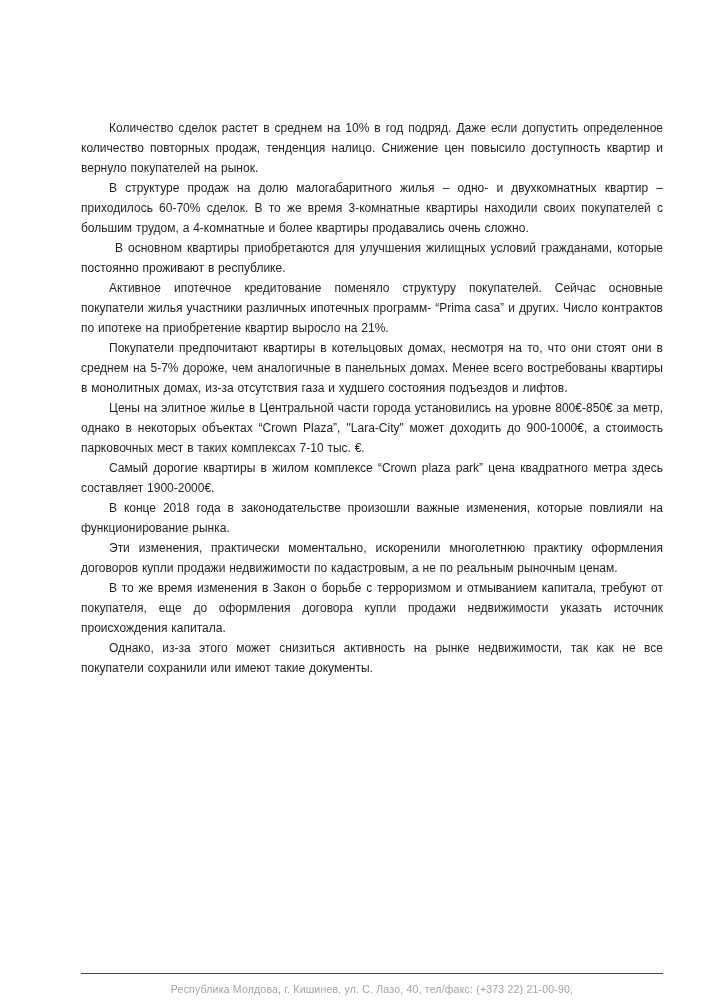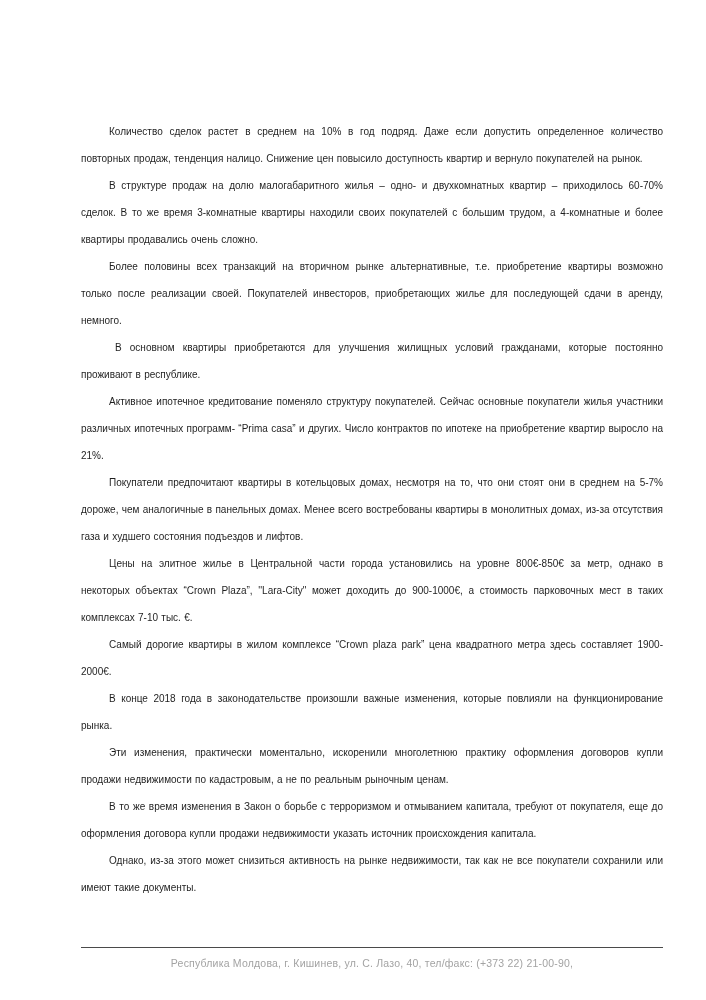--- a/index.html
+++ b/index.html
@@ -20,53 +20,52 @@
     background: #ffffff;
   }
   .content {
     position: absolute;
     left: 81px;
     top: 118px;
     width: 582px;
   }
   .para {
     margin: 0;
-    font-size: 10px;
-    line-height: 27px;
+    font-size: 12px;
+    line-height: 20px;
     text-align: justify;
     text-indent: 28px;
     color: #1f1f1f;
     word-spacing: 0.5px;
   }
   .para.indent-lg { text-indent: 34px; }
   .para.indent-sm { text-indent: 17px; }
   .footer {
     position: absolute;
     left: 81px;
-    top: 947px;
+    top: 973px;
     width: 582px;
     border-top: 1px solid #4a4a4a;
     padding-top: 5px;
     text-align: center;
   }
   .footer-address {
     font-size: 10.5px;
     color: #a3a3a3;
     letter-spacing: 0.2px;
   }
 </style>
 </head>
 <body>
 
 <div class="page">
 
   <div class="content">
     <p class="para">Количество сделок растет в среднем на 10% в год подряд. Даже если допустить определенное количество повторных продаж, тенденция налицо. Снижение цен повысило доступность квартир и вернуло покупателей на рынок.</p>
     <p class="para">В структуре продаж на долю малогабаритного жилья – одно- и двухкомнатных квартир – приходилось 60-70% сделок. В то же время 3-комнатные квартиры находили своих покупателей с большим трудом, а 4-комнатные и более квартиры продавались очень сложно.</p>
-    <p class="para">Более половины всех транзакций на вторичном рынке альтернативные, т.е. приобретение квартиры возможно только после реализации своей. Покупателей инвесторов, приобретающих жилье для последующей сдачи в аренду, немного.</p>
     <p class="para indent-lg">В основном квартиры приобретаются для улучшения жилищных условий гражданами, которые постоянно проживают в республике.</p>
     <p class="para">Активное ипотечное кредитование поменяло структуру покупателей. Сейчас основные покупатели жилья участники различных ипотечных программ- “Prima casa” и других. Число контрактов по ипотеке на приобретение квартир выросло на 21%.</p>
     <p class="para">Покупатели предпочитают квартиры в котельцовых домах, несмотря на то, что они стоят они в среднем на 5-7% дороже, чем аналогичные в панельных домах. Менее всего востребованы квартиры в монолитных домах, из-за отсутствия газа и худшего состояния подъездов и лифтов.</p>
     <p class="para">Цены на элитное жилье в Центральной части города установились на уровне 800€-850€ за метр, однако в некоторых объектах “Crown Plaza”, ''Lara-City" может доходить до 900-1000€, а стоимость парковочных мест в таких комплексах 7-10 тыс. €.</p>
     <p class="para">Самый дорогие квартиры в жилом комплексе “Crown plaza park” цена квадратного метра здесь составляет 1900-2000€.</p>
     <p class="para">В конце 2018 года в законодательстве произошли важные изменения, которые повлияли на функционирование рынка.</p>
     <p class="para">Эти изменения, практически моментально, искоренили многолетнюю практику оформления договоров купли продажи недвижимости по кадастровым, а не по реальным рыночным ценам.</p>
     <p class="para">В то же время изменения в Закон о борьбе с терроризмом и отмыванием капитала, требуют от покупателя, еще до оформления договора купли продажи недвижимости указать источник происхождения капитала.</p>
     <p class="para">Однако, из-за этого может снизиться активность на рынке недвижимости, так как не все покупатели сохранили или имеют такие документы.</p>
   </div>

